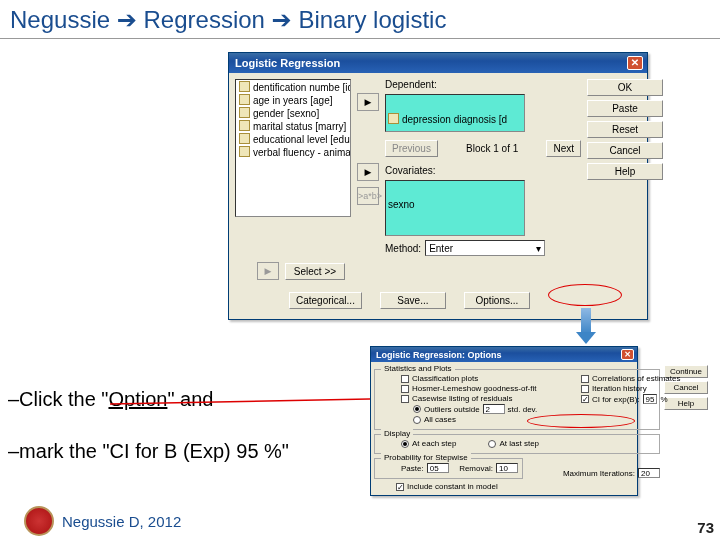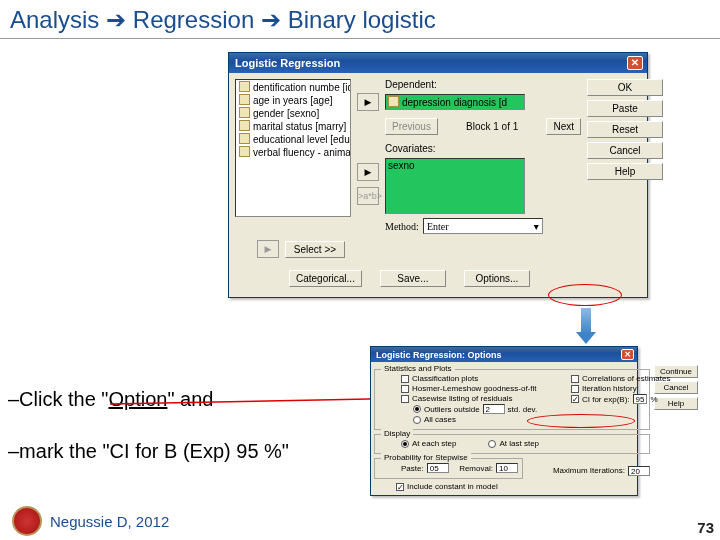--- a/index.html
+++ b/index.html
@@ -79,42 +79,42 @@
   .movebtn {
     width: 22px; height: 18px;
     background: #ece9d8;
     border: 1px solid #999;
     text-align: center;
     font-size: 9px;
     line-height: 16px;
   }
   .lbl { font-size: 10px; }
   .depbox, .covbox {
-    background: #22c55e;
+    background: #5eead4;
     border: 1px inset #888;
     height: 16px;
     width: 140px;
-    padding: 1px 2px;
+    padding: 18px 2px;
     overflow: hidden;
   }
   .covbox { height: 56px; }
   .blockrow { display:flex; align-items:center; gap:4px; margin:4px 0; }
   .winbtn {
     background: #ece9d8;
     border: 1px solid #888;
     border-top-color:#fff; border-left-color:#fff;
     font-size: 10px;
     padding: 2px 6px;
     font-family: Tahoma, sans-serif;
     text-align: center;
   }
   .winbtn.disabled { color: #888; }
   .rightbtns { display:flex; flex-direction:column; gap:4px; width:54px; }
   .rightbtns .winbtn { width: 76px; }
-  .methodrow { display:flex; align-items:center; gap:4px;font-family:Liberation Serif, serif; }
+  .methodrow { display:flex; align-items:center; gap:4px; }
   .methodsel {
     background:#fff; border:1px inset #888;
     width: 120px; height:16px; font-size:10px;
     padding:1px 3px;
     display:flex; justify-content:space-between; align-items:center;
   }
   .d1foot {
     display:flex; gap:18px;
     padding: 6px 10px 10px 60px;
     font-size:10px;
@@ -192,38 +192,38 @@
     left: 152px; top: 44px;
     pointer-events:none;
   }
   .red-arrow {
     position:absolute;
     pointer-events:none;
   }
   .red-arrow svg { overflow:visible; }
   .footer {
     position:absolute;
-    bottom:4px; left:4px; right:0;
+    bottom:4px; left:16px; right:0;
     display:flex; align-items:center;
     font-size:12px;
   }
   .logo {
     width:30px;height:30px;border-radius:50%;
     background: radial-gradient(#c33,#a11);
     border:2px solid #b8945a;
     margin:0 8px 0 8px;
   }
   .footname { color:#1a4d8f; font-size:15px; }
   .pagenum { position:absolute; right:6px; bottom:4px; color:#222; font-size:15px; font-weight:bold; }
 </style>
 </head>
 <body>
 
 <div class="breadcrumb">
-  <span>Analysis</span>
+  <span>Negussie</span>
   <span class="arrow"> ➔ </span>
   <span>Regression</span>
   <span class="arrow"> ➔ </span>
   <span>Binary logistic</span>
 </div>
 
 <div class="dialog1">
   <div class="titlebar">
     <span>Logistic Regression</span>
     <span class="closebox">✕</span>
@@ -365,21 +365,21 @@
           <div class="chk">
               <span class="radio on"></span>
               <span>At each step</span>
             </div>
           <div class="chk">
               <span class="radio"></span>
               <span>At last step</span>
             </div>
         </div>
       </div>
-      <div style="display:flex;gap:8px;align-items:center">
+      <div style="display:flex;gap:18px;align-items:flex-end">
         <div class="grp" style="flex:1">
           <span class="legend">Probability for Stepwise</span>
           <div class="chk">
             <span>Paste:</span> <span class="tinyinput">05</span>
             &nbsp;&nbsp;<span>Removal:</span> <span class="tinyinput">10</span>
           </div>
         </div>
         <div style="padding-top:8px">
           <div class="chk">
               <span>Maximum Iterations:</span> 

